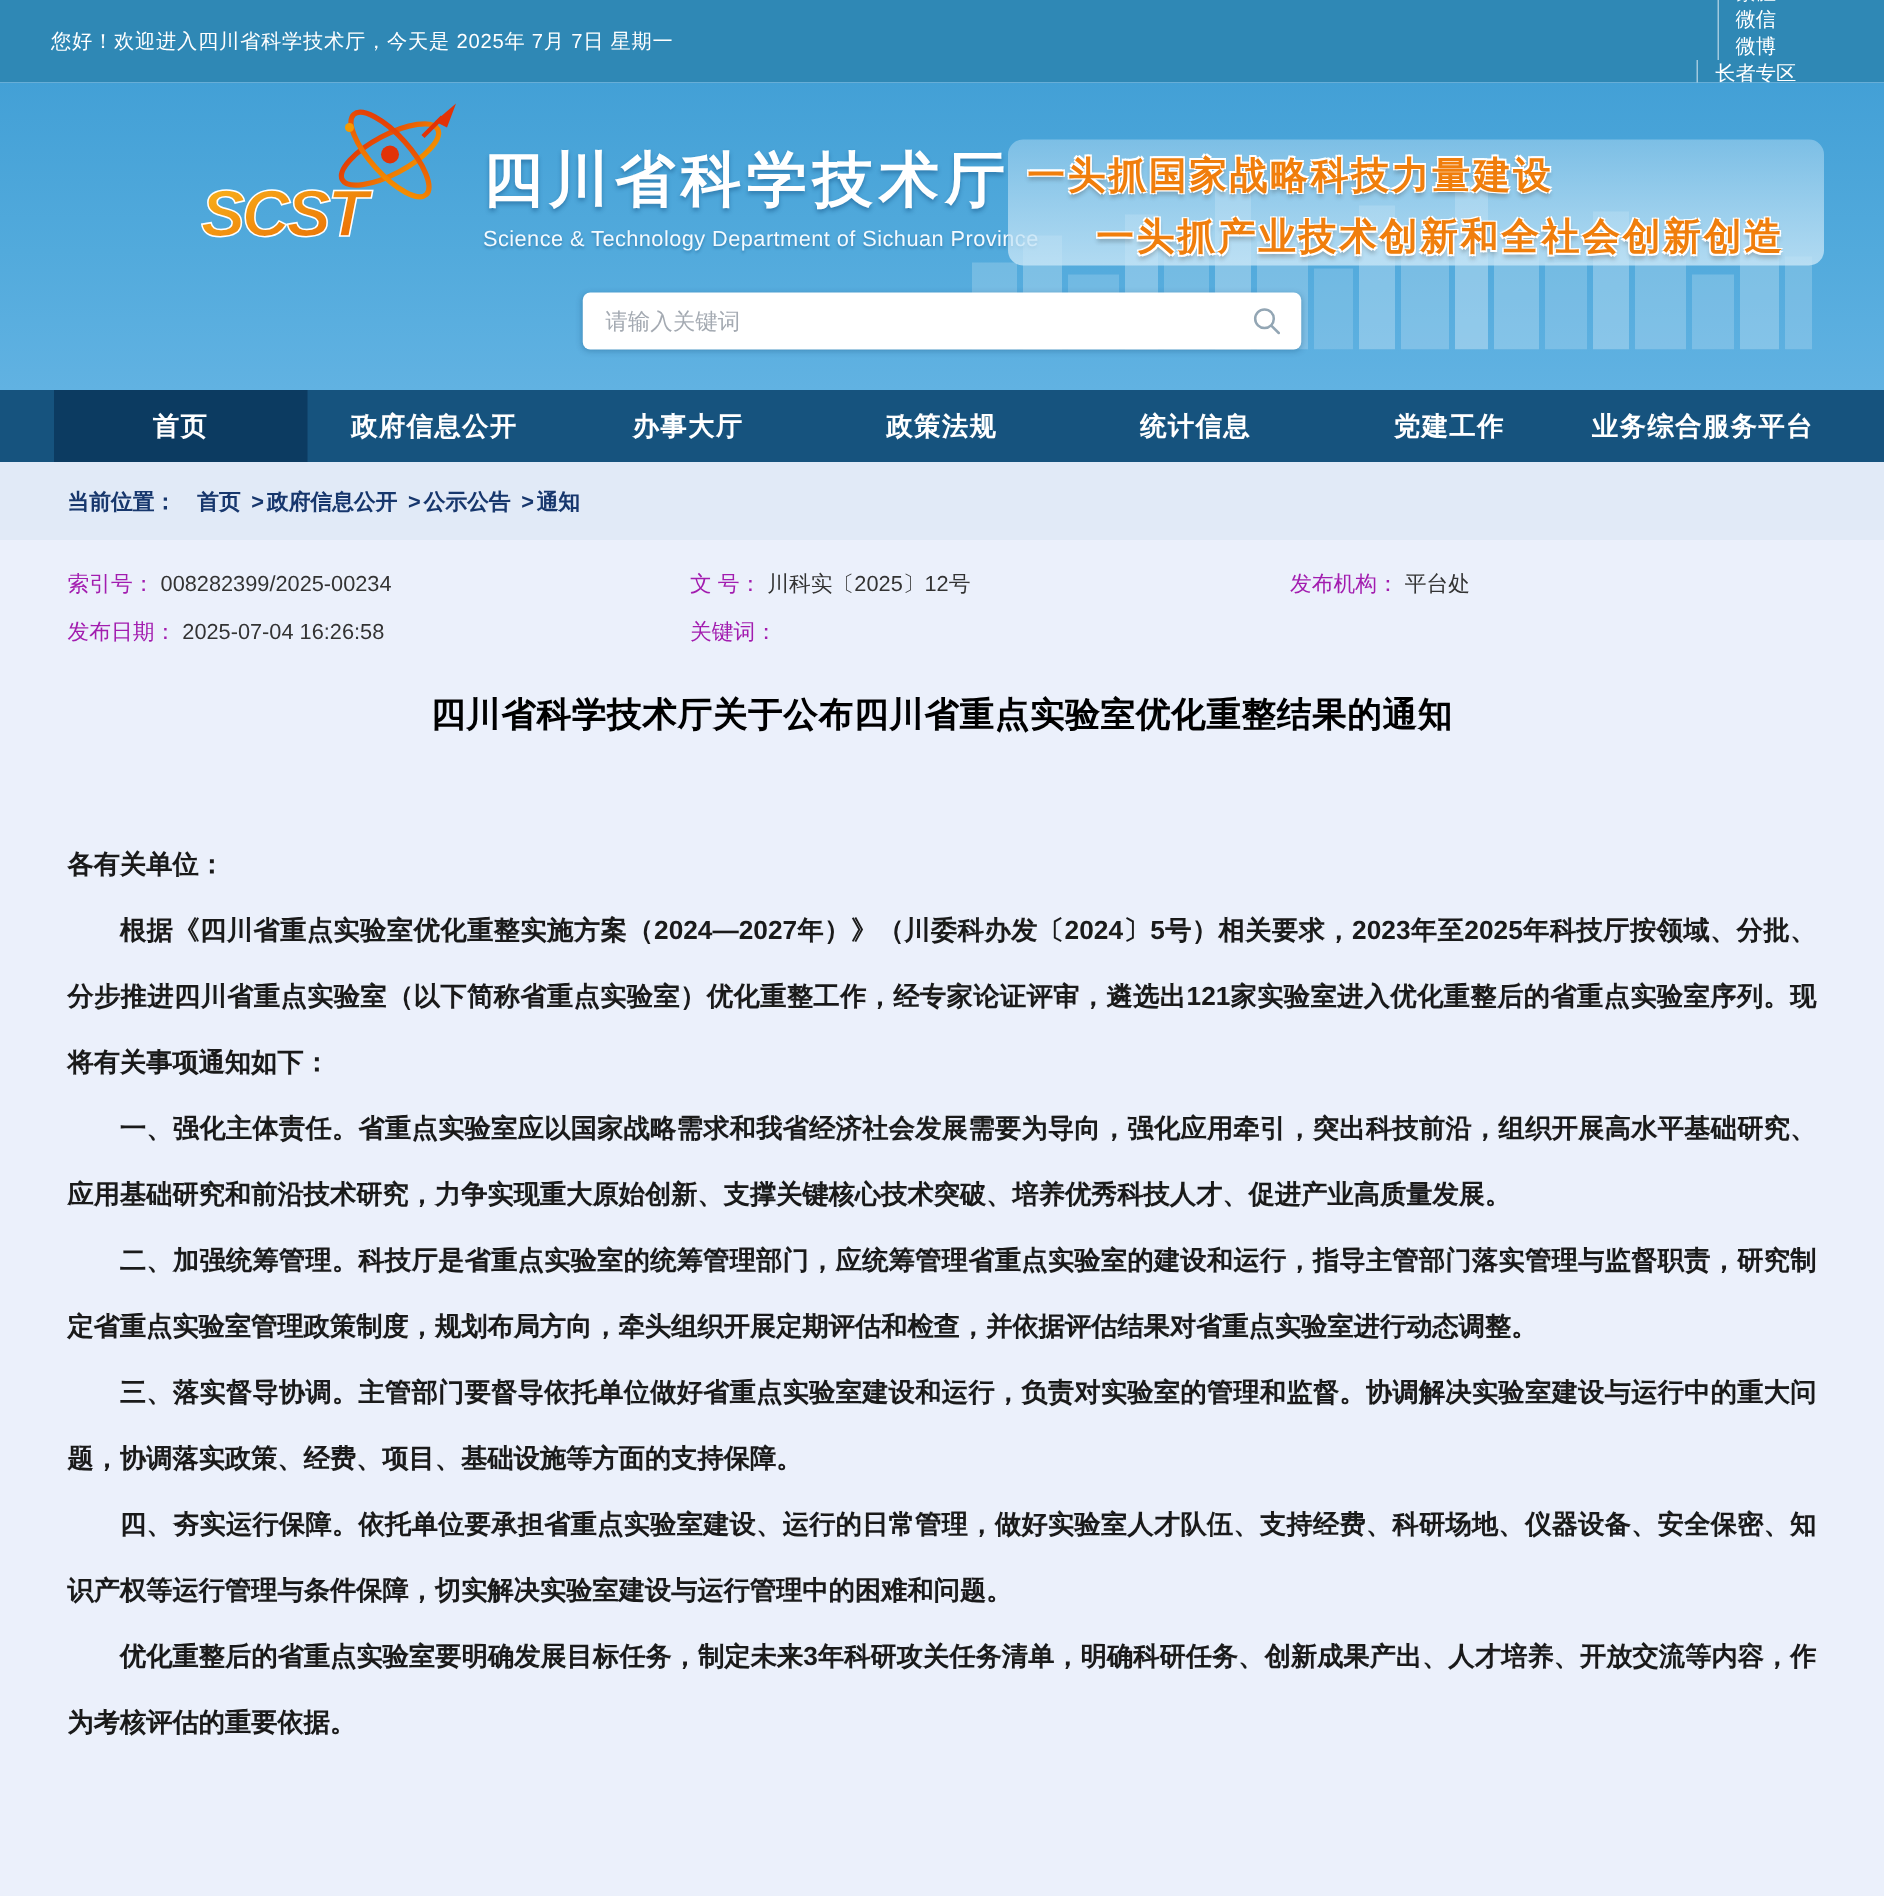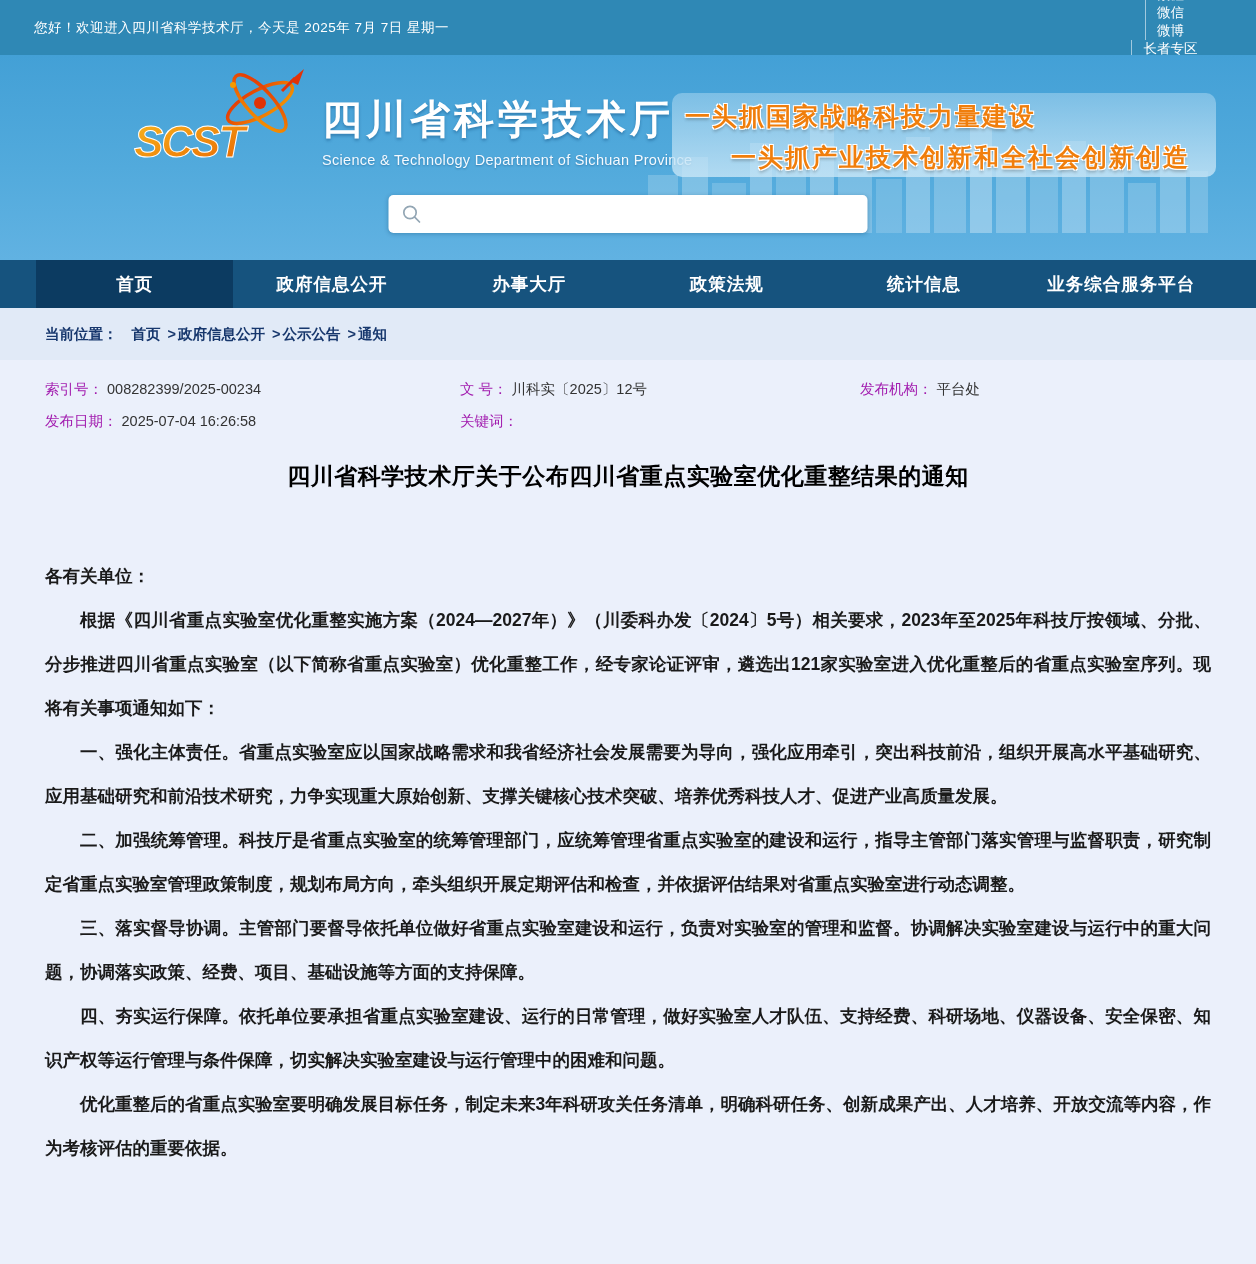--- a/index.html
+++ b/index.html
@@ -179,36 +179,38 @@
       <div class="site-name-en">Science &amp; Technology Department of Sichuan Province</div>
     </div>
   </div>
 
   <div class="slogan">
     <div class="slogan-line">一头抓国家战略科技力量建设</div>
     <div class="slogan-line slogan-line2">一头抓产业技术创新和全社会创新创造</div>
   </div>
 
   <div class="search-wrap">
+    <input class="search-input" type="text" placeholder="请输入关键词" style="">
     <span class="search-icon">
       <svg width="20" height="20" viewBox="0 0 20 20">
         <circle cx="8.5" cy="8.5" r="6.2" fill="none" stroke="#93a6b4" stroke-width="1.7"></circle>
         <line x1="13.2" y1="13.2" x2="18" y2="18" stroke="#93a6b4" stroke-width="1.7" stroke-linecap="round"></line>
       </svg>
     </span>
   </div>
 </div>
 
 <div class="nav">
   <div class="nav-inner">
     <div class="nav-item active">首页</div>
     <div class="nav-item">政府信息公开</div>
     <div class="nav-item">办事大厅</div>
     <div class="nav-item">政策法规</div>
     <div class="nav-item">统计信息</div>
+    <div class="nav-item">党建工作</div>
     <div class="nav-item">业务综合服务平台</div>
   </div>
 </div>
 
 <div class="breadcrumb">
   <div class="breadcrumb-inner">
     <span class="bc-label">当前位置：</span>
     <a class="bc-item first">首页</a>
     <a class="bc-item">政府信息公开</a>
     <a class="bc-item">公示公告</a>

